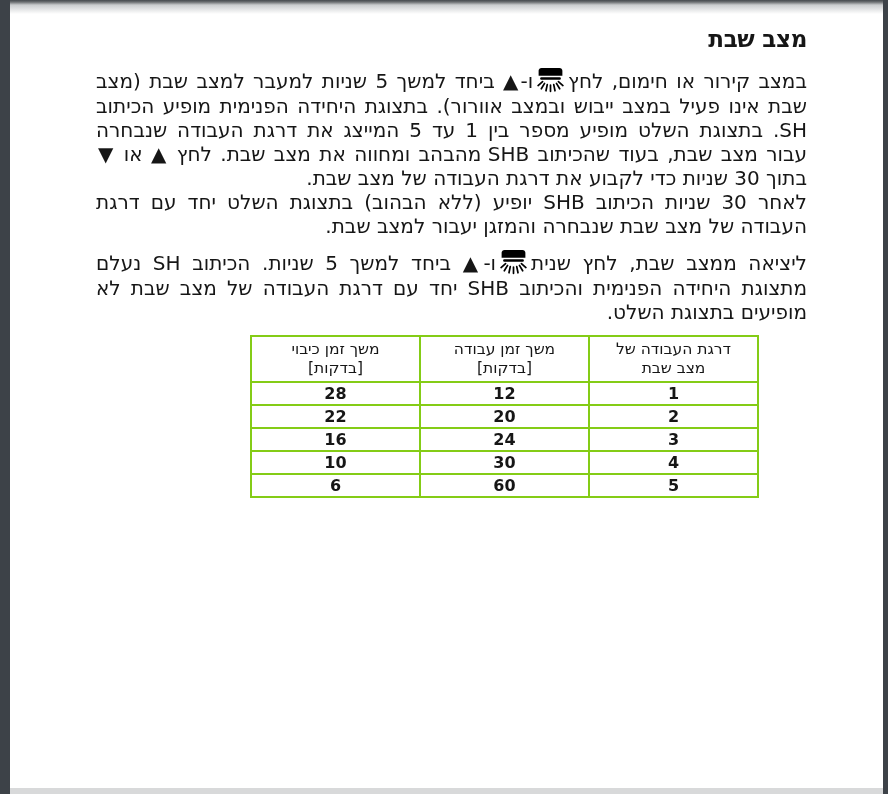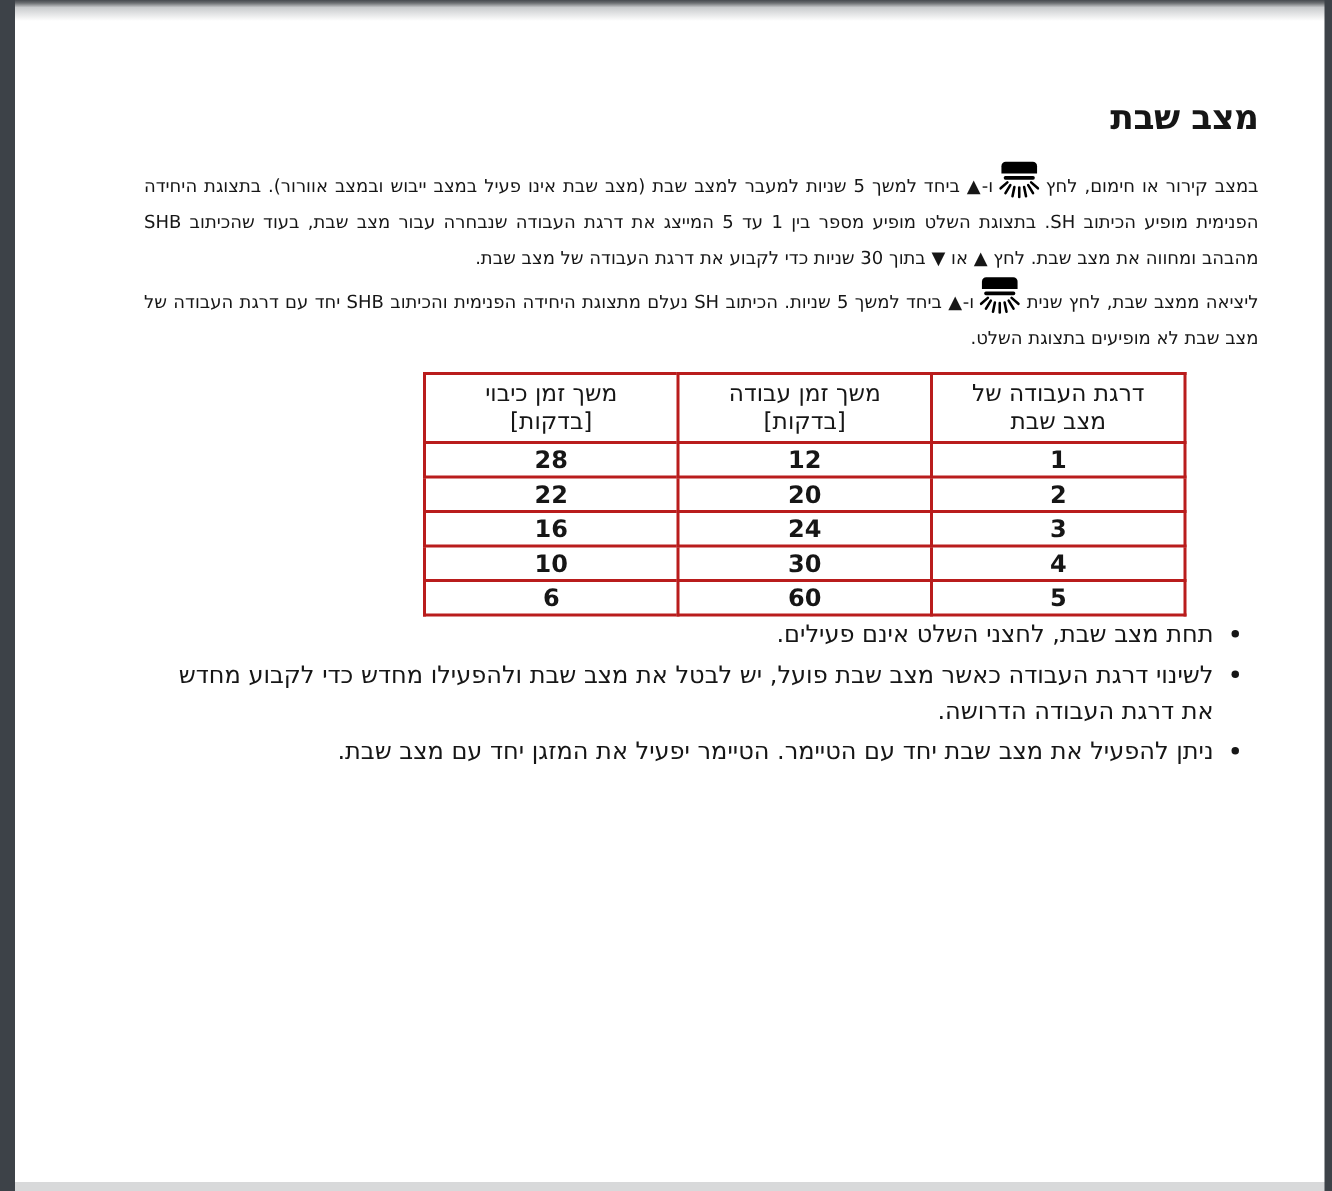--- a/index.html
+++ b/index.html
@@ -13,49 +13,48 @@
 
   
   .edge-left  { position: absolute; left: 0; top: 0; width: 10px; height: 794px; background: #3d4248; z-index: 6; }
   .edge-right { position: absolute; right: 0; top: 0; width: 5px; height: 794px; background: #3d4248; z-index: 6; }
   .edge-top   { position: absolute; left: 0; right: 0; top: 0; height: 14px; z-index: 5;
                 background: linear-gradient(to bottom, #45494e 0px, #6b6e71 2px, #caccce 5px, #ffffff 14px); }
   .edge-bottom{ position: absolute; left: 0; right: 0; bottom: 0; height: 6px; background: #d8d9da; z-index: 5; }
 
   .content {
     position: absolute; left: 10px; right: 5px; top: 0; bottom: 0;
-    padding: 26px 44px 0 86px;
+    padding: 26px 76px 0 86px;
     direction: rtl;
     box-sizing: border-box;
-    margin-top: 40px;
   }
 
   h1.title {
     margin: 0 0 15px 0;
     font-size: 23px; font-weight: 700; text-align: right;
     letter-spacing: -0.3px;
   }
 
   p.body-par {
     margin: 0 0 11px 0;
-    font-size: 12px; line-height: 24px;
+    font-size: 20px; line-height: 24px;
     text-align: justify;
   }
   p.tight { margin-bottom: 0; }
 
   .lamp-svg { vertical-align: -6px; margin: 0 3px; }
 
   table.shabbat {
     direction: rtl;
     border-collapse: collapse;
     margin: 9px 48px 0 auto; 
     margin-right: 48px;
   }
   table.shabbat th, table.shabbat td {
-    border: 2px solid #b91c1c;
+    border: 2px solid #84cc16;
     text-align: center;
     padding: 1px 10px;
   }
   table.shabbat th {
     font-weight: 400;
     font-size: 15.5px;
     line-height: 19px;
     white-space: pre-line;
     width: 147px;
     height: 42px;
@@ -98,20 +97,21 @@
             <line x1="16" y1="20" x2="16" y2="27"></line>
             <line x1="12.4" y1="19.6" x2="11" y2="26.4"></line>
             <line x1="19.6" y1="19.6" x2="21" y2="26.4"></line>
             <line x1="9.4" y1="18.2" x2="5.8" y2="24.2"></line>
             <line x1="22.6" y1="18.2" x2="26.2" y2="24.2"></line>
             <line x1="7.2" y1="16.2" x2="2.2" y2="20.6"></line>
             <line x1="24.8" y1="16.2" x2="29.8" y2="20.6"></line>
           </g>
         </svg><span>ו-▲ ביחד למשך 5 שניות למעבר למצב שבת (מצב שבת אינו פעיל במצב ייבוש ובמצב אוורור). בתצוגת היחידה הפנימית מופיע הכיתוב SH. בתצוגת השלט מופיע מספר בין 1 עד 5 המייצג את דרגת העבודה שנבחרה עבור מצב שבת, בעוד שהכיתוב SHB מהבהב ומחווה את מצב שבת. לחץ ▲ או ▼ בתוך 30 שניות כדי לקבוע את דרגת העבודה של מצב שבת.</span></p>
 
+    <p class="body-par">לאחר 30 שניות הכיתוב SHB יופיע (ללא הבהוב) בתצוגת השלט יחד עם דרגת העבודה של מצב שבת שנבחרה והמזגן יעבור למצב שבת.</p>
 
     <p class="body-par"><span>ליציאה ממצב שבת, לחץ שנית</span><svg class="lamp-svg" width="29" height="27" viewBox="0 0 32 30" aria-hidden="true">
           <path d="M6 1 h20 c1.8 0 3.2 1.4 3.2 3.2 V9.6 H2.8 V4.2 C2.8 2.4 4.2 1 6 1 z" fill="#000"></path>
           <rect x="4.5" y="11.4" width="23" height="2.8" rx="1.2" fill="#000"></rect>
           <g stroke="#000" stroke-width="1.9" stroke-linecap="round" fill="none">
             <line x1="16" y1="20" x2="16" y2="27"></line>
             <line x1="12.4" y1="19.6" x2="11" y2="26.4"></line>
             <line x1="19.6" y1="19.6" x2="21" y2="26.4"></line>
             <line x1="9.4" y1="18.2" x2="5.8" y2="24.2"></line>
             <line x1="22.6" y1="18.2" x2="26.2" y2="24.2"></line>
@@ -156,20 +156,15 @@
         </tr>
         <tr>
           <td>5</td>
           <td>60</td>
           <td>6</td>
         </tr>
       </tbody>
     </table>
 
 
-    <ul class="notes-list">
-      <li>תחת מצב שבת, לחצני השלט אינם פעילים.</li>
-      <li>לשינוי דרגת העבודה כאשר מצב שבת פועל, יש לבטל את מצב שבת ולהפעילו מחדש כדי לקבוע מחדש את דרגת העבודה הדרושה.</li>
-      <li>ניתן להפעיל את מצב שבת יחד עם הטיימר. הטיימר יפעיל את המזגן יחד עם מצב שבת.</li>
-    </ul>
 
   </div>
 </div>
 
 </body></html>

